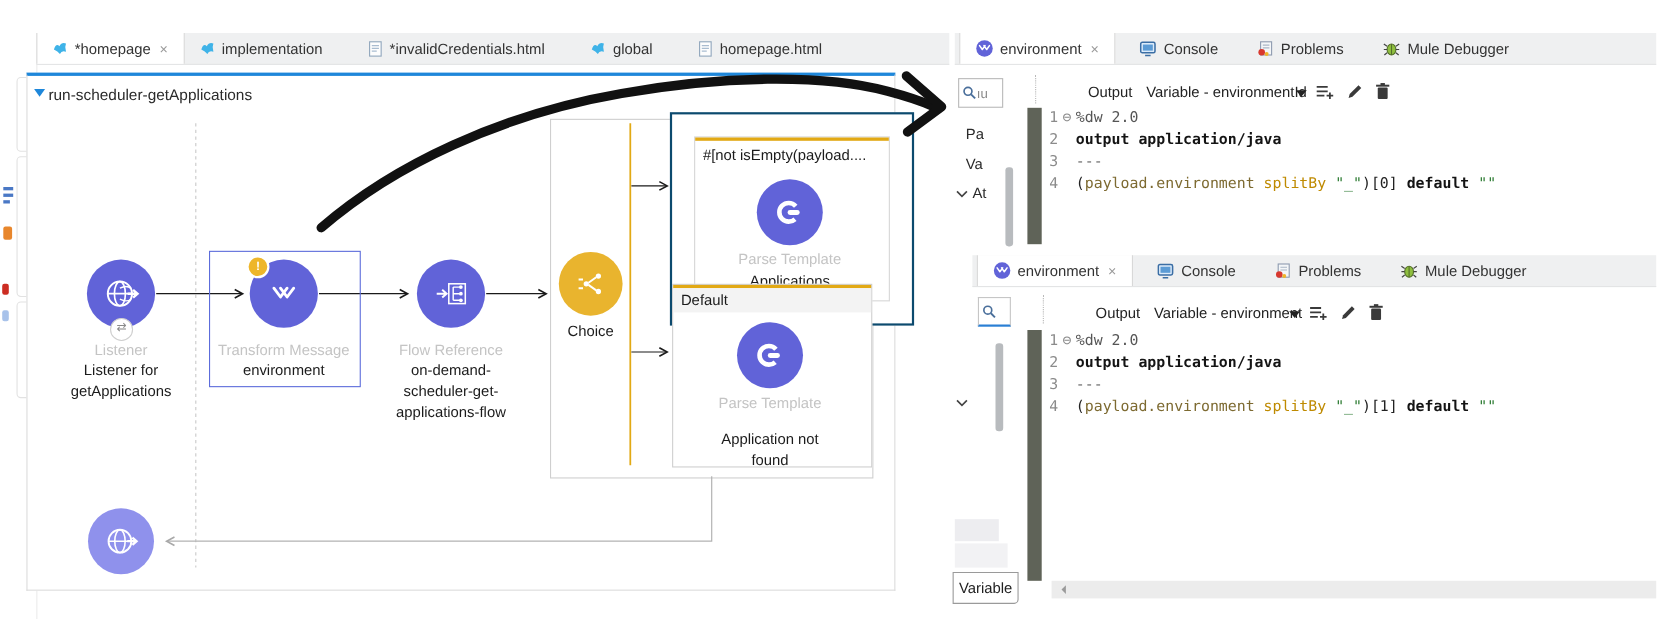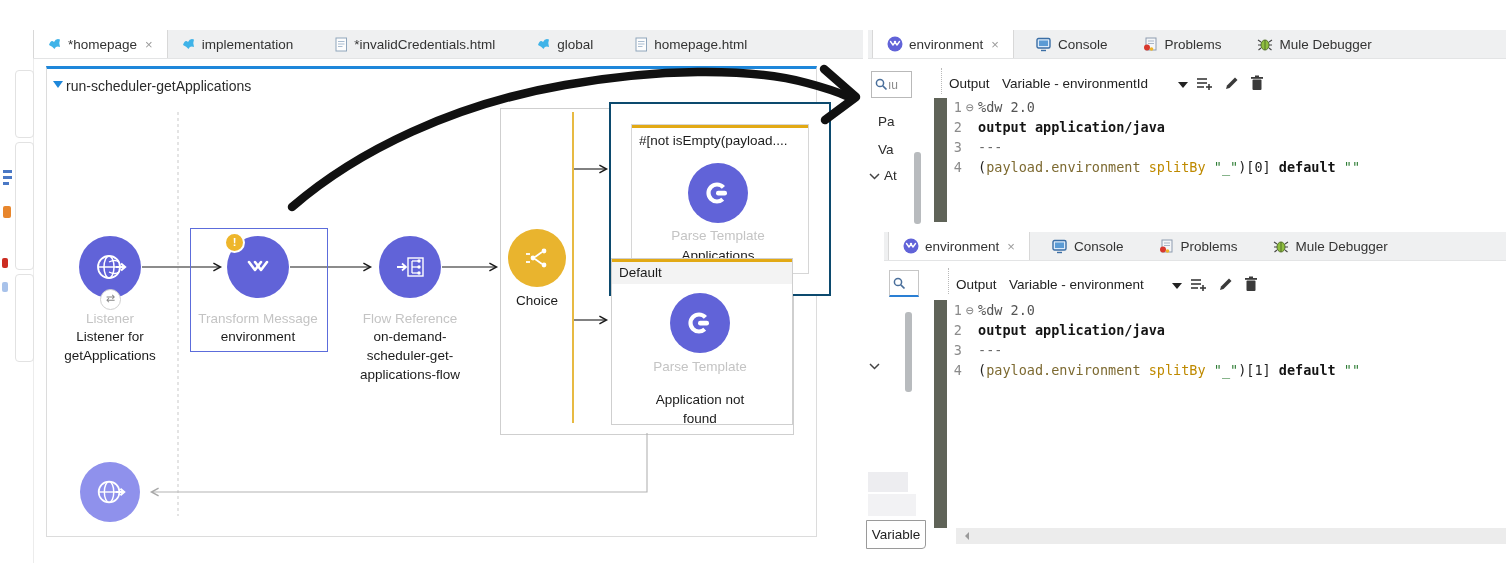--- a/index.html
+++ b/index.html
@@ -7,23 +7,23 @@
         font-family:"Liberation Sans",sans-serif;color:#2b2b2b;}
   .abs{position:absolute;}
   
   .tabstrip{position:absolute;height:28px;background:#eff0f1;display:flex;align-items:stretch;
             border-bottom:1px solid #e3e4e5;}
   .tab{display:flex;align-items:center;padding:0 14px;font-size:13.5px;color:#333;white-space:nowrap;}
   .tab.active{background:#fff;border-left:1px solid #d8d8d8;border-right:1px solid #d8d8d8;}
   .ticon{display:inline-flex;margin-right:6px;}
   .tclose{margin-left:8px;color:#9a9a9a;font-size:13px;line-height:1;}
   
-  .flowbox{position:absolute;left:46px;top:66px;width:769px;height:467px;background:#fff;
+  .flowbox{position:absolute;left:24px;top:66px;width:769px;height:467px;background:#fff;
            border-left:1px solid #dcdcdc;border-right:1px solid #dcdcdc;border-bottom:1px solid #dcdcdc;
-           border-top:3px solid #1e87da;}
+           border-top:3px solid #1e87da;padding-left:19px;}
   .flowtitle{position:absolute;left:19px;top:9px;font-size:14px;color:#2b2b2b;}
   .tri-down{width:0;height:0;border-left:5px solid transparent;border-right:5px solid transparent;
             border-top:7px solid #1e87da;}
   .tri-right{width:0;height:0;border-top:5px solid transparent;border-bottom:5px solid transparent;
              border-left:7px solid #b23b35;}
   .comp-type{position:absolute;font-size:13.5px;color:#c4c4c4;text-align:center;white-space:nowrap;}
   .comp-name{position:absolute;font-size:13.5px;color:#1b1b1b;text-align:center;line-height:1.4;overflow-wrap:break-word;}
   .ccircle{position:absolute;display:flex;align-items:center;justify-content:center;border-radius:50%;}
   .selbox{position:absolute;border:1px solid #5c6cdb;background:transparent;}
   .scopebox{position:absolute;border:1px solid #cfcfcf;}
@@ -32,21 +32,21 @@
   .parse-box{position:absolute;border:1px solid #cfcfcf;background:#fff;}
   .ybar{position:absolute;left:0;top:0;right:0;height:3px;background:#e2a914;}
   .route-cond{position:absolute;left:7px;top:8px;font-size:13.5px;color:#1b1b1b;white-space:nowrap;}
   .def-header{position:absolute;left:0;top:3px;right:0;height:22px;background:#f3f3f3;
               font-size:13.5px;color:#1b1b1b;padding:3px 0 0 7px;box-sizing:border-box;}
   .warnbadge{position:absolute;width:17px;height:17px;border-radius:50%;background:#eeb62b;border:2px solid #fff;
              color:#fff;font-size:11px;font-weight:bold;text-align:center;line-height:16px;}
   .respbadge{position:absolute;width:19px;height:19px;border-radius:50%;background:#fff;border:1px solid #cfcfcf;
              color:#8a8a8a;font-size:11px;text-align:center;line-height:17px;}
   
-  .toolbar-label{font-size:13.5px;color:#222;white-space:nowrap;}
+  .toolbar-label{font-size:13.5px;color:#222;white-space:nowrap;margin-left:40px;}
   .vdots{position:absolute;width:1px;height:26px;border-left:1px dotted #b9b9b9;}
   .searchbox{position:absolute;background:#fff;border:1px solid #b9b9b9;display:flex;align-items:center;
              padding:0 3px;color:#8a8a8a;font-size:12px;}
   .sbitem{position:absolute;font-size:13.5px;color:#2b2b2b;white-space:nowrap;}
   .scrollv{position:absolute;background:#b8bbbe;border-radius:3px;}
   .darkbar{position:absolute;background:#5f6358;}
   .dd-arrow{width:0;height:0;border-left:5px solid transparent;border-right:5px solid transparent;
             border-top:6px solid #222;}
   
   .codeblock{position:absolute;font-family:"DejaVu Sans Mono",monospace;font-size:13.5px;line-height:20px;}

